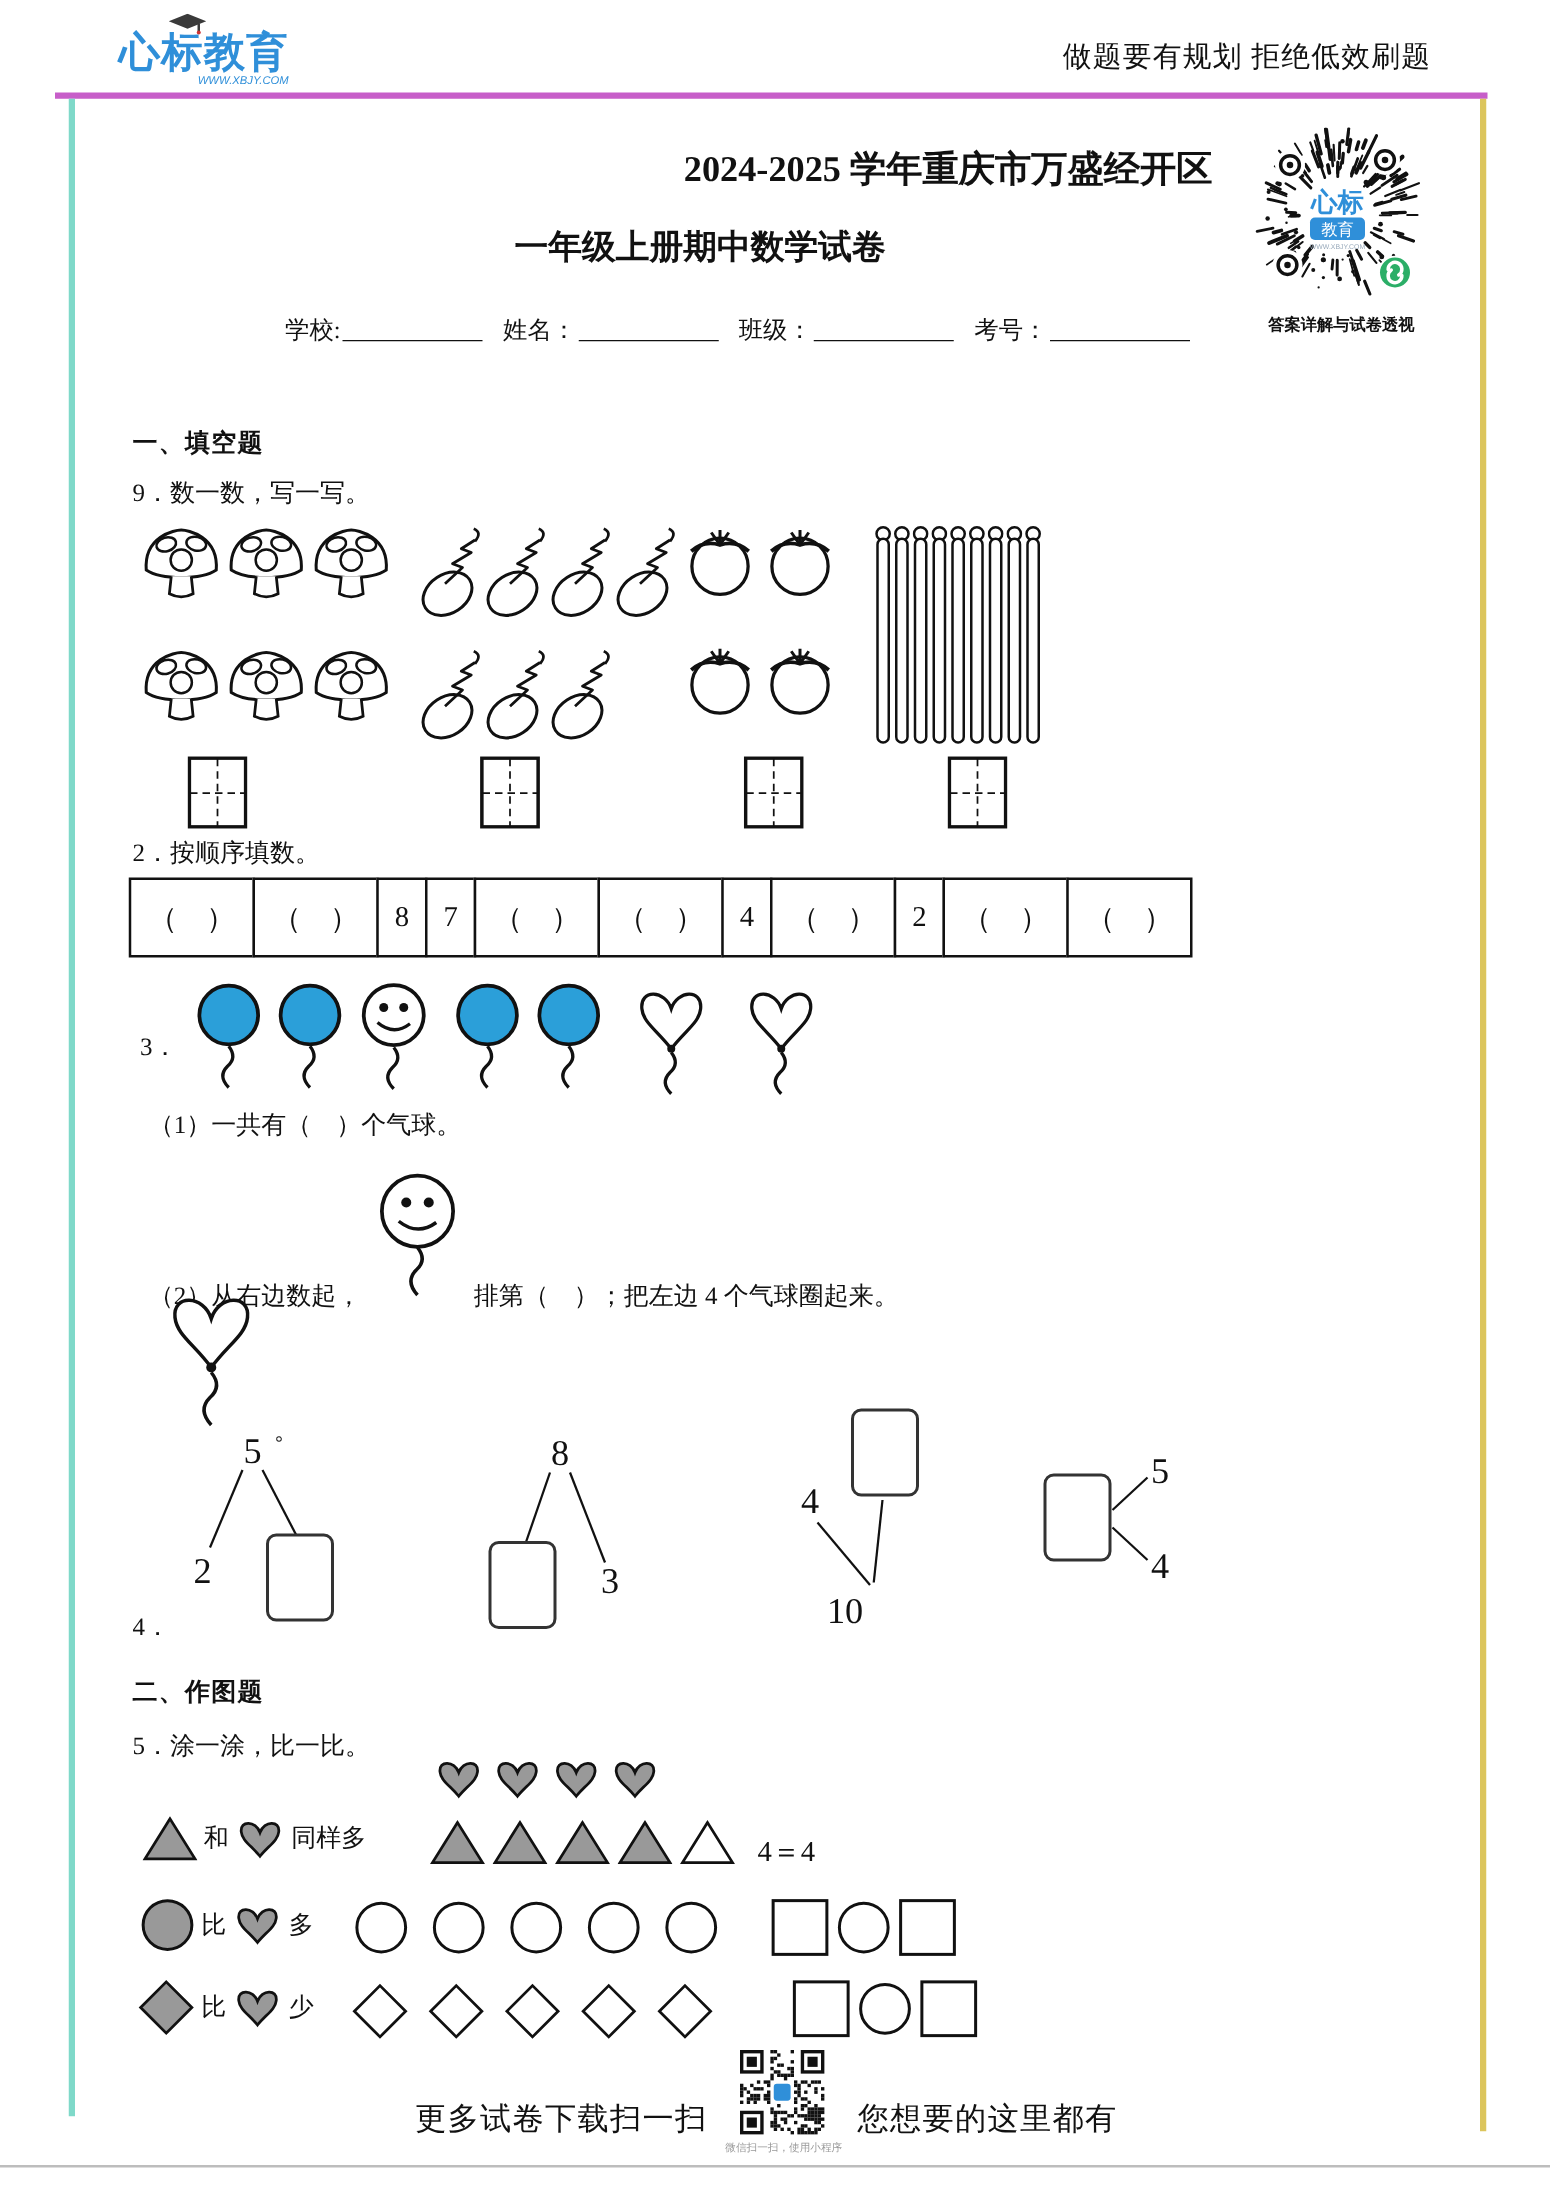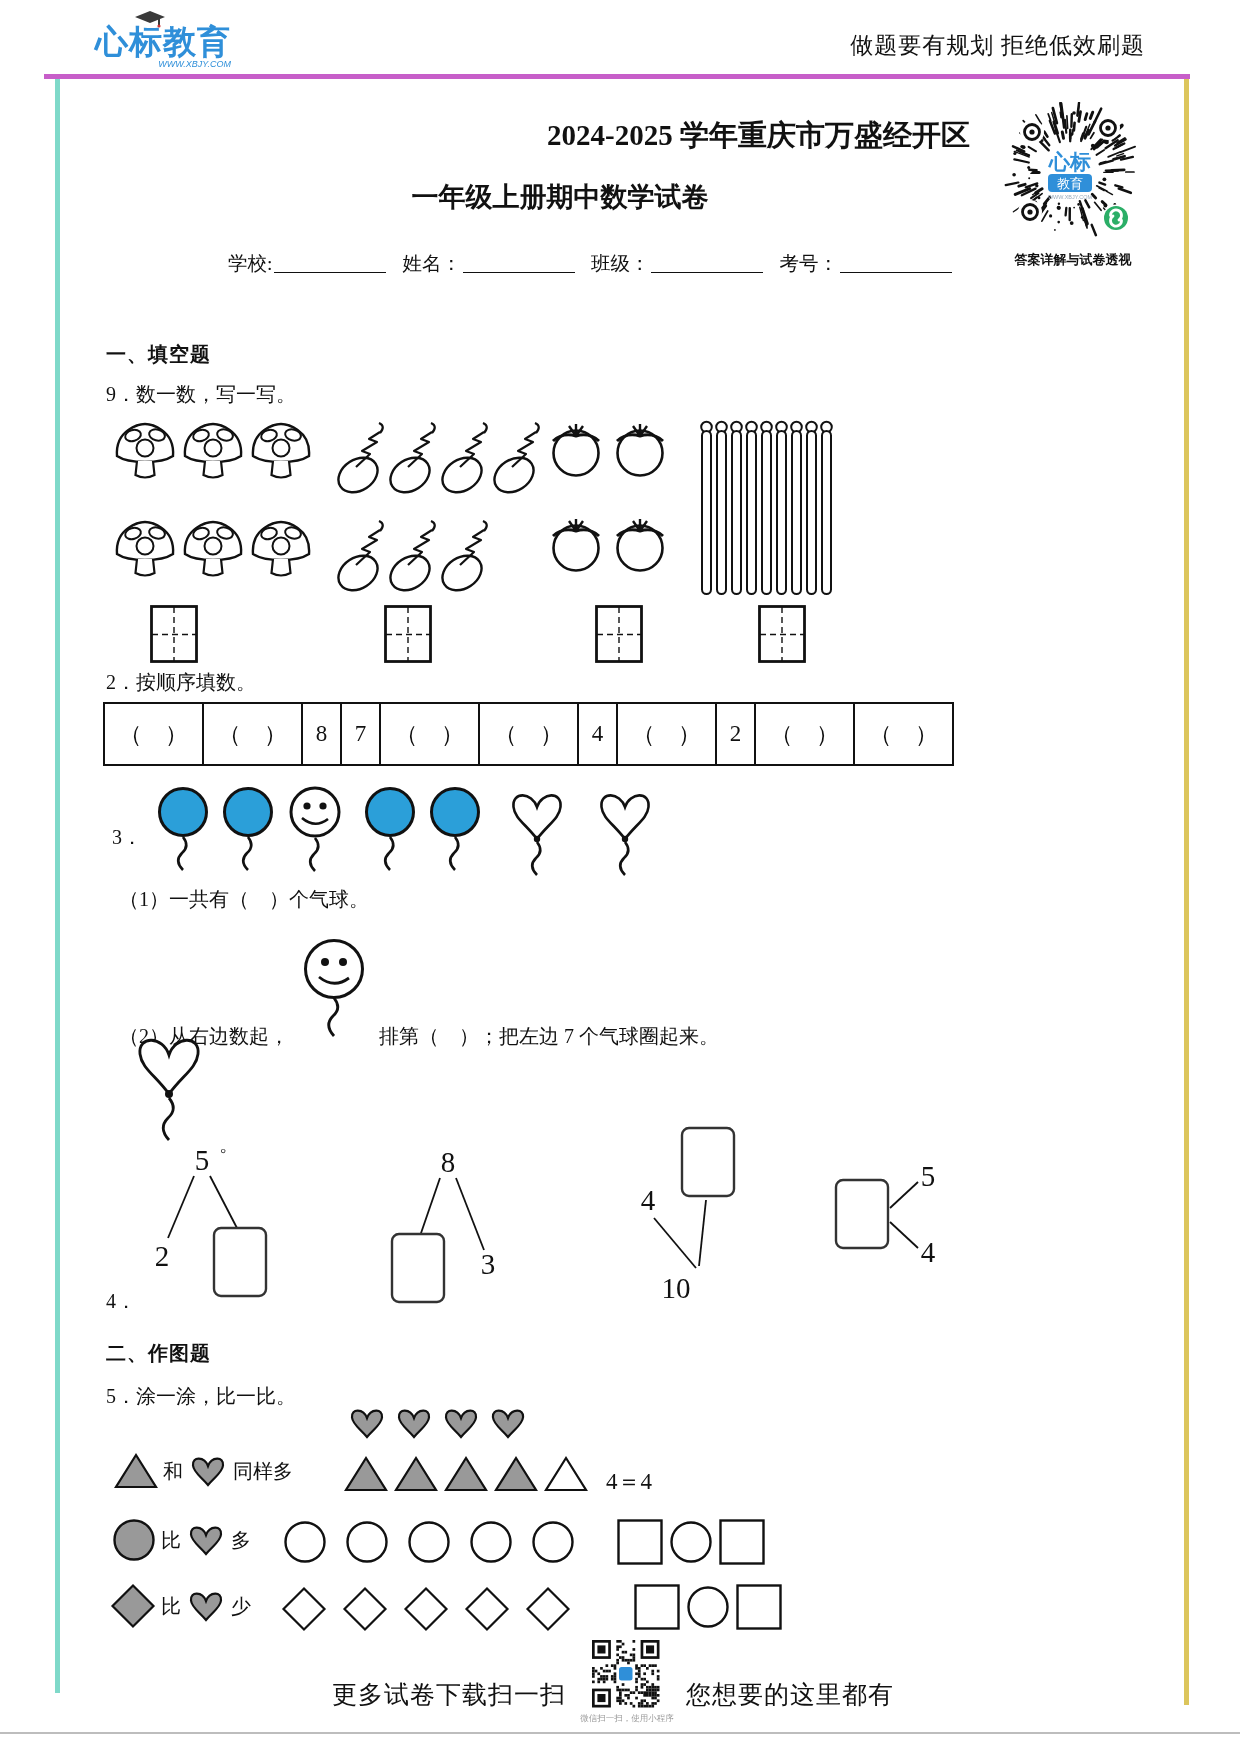--- a/index.html
+++ b/index.html
@@ -544,21 +544,21 @@
     <span>（2）从右边数起，</span>
     <span class="btn-img" id="p2-balloon">
         <svg width="66" height="112" viewBox="0 0 66 112">
           <circle cx="33" cy="31" r="28.5" fill="#fff" stroke="#111" stroke-width="3"></circle>
           <circle cx="24" cy="24" r="4" fill="#111"></circle>
           <circle cx="42" cy="24" r="4" fill="#111"></circle>
           <path d="M18,39 q15,12 30,1" fill="none" stroke="#111" stroke-width="2.8"></path>
           <path d="M33,60 q8,10 -1,18 q-9,9 1,20" fill="none" stroke="#111" stroke-width="2.8"></path>
         </svg>
       </span>
-    <span>排第（　）；把左边 7 个气球圈起来。</span>
+    <span>排第（　）；把左边 4 个气球圈起来。</span>
   </div>
   <div class="abs row-flex p3">
     <span class="btn-img" id="p3-balloon">
         <svg width="76" height="130" viewBox="0 0 76 130">
           <path d="M38,27 C32,8 7,7 9,26 C10.5,40 25,48 38,66 C51,48 65.5,40 67,26 C69,7 44,8 38,27 Z" fill="#fff" stroke="#111" stroke-width="2.8"></path>
           <circle cx="38" cy="66" r="4" fill="#111"></circle>
           <path d="M38,70 q9,11 -1,20 q-10,10 1,22" fill="none" stroke="#111" stroke-width="2.8"></path>
         </svg>
       </span>
     <span>。</span>

